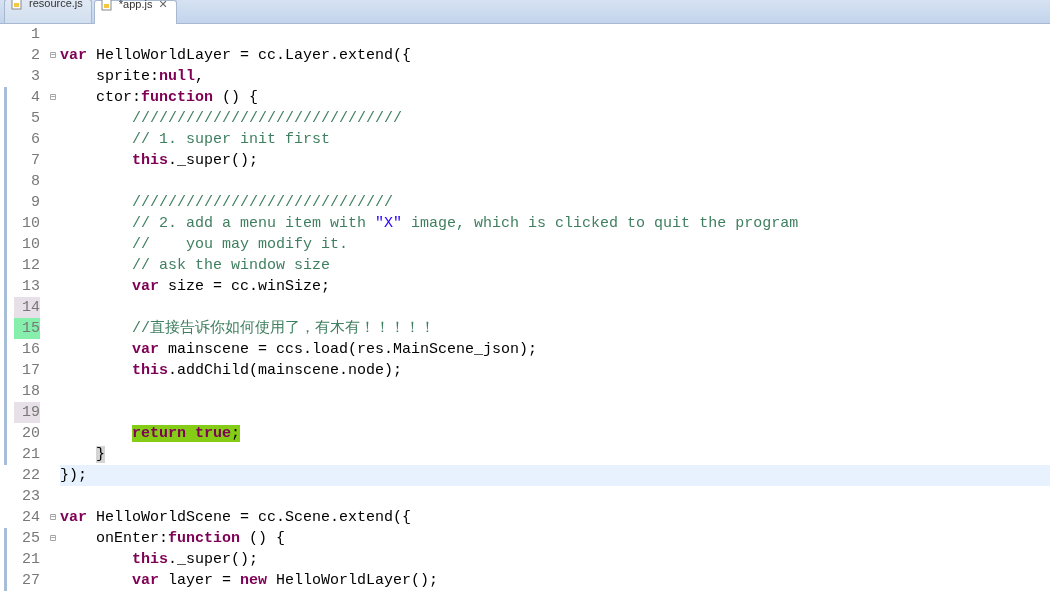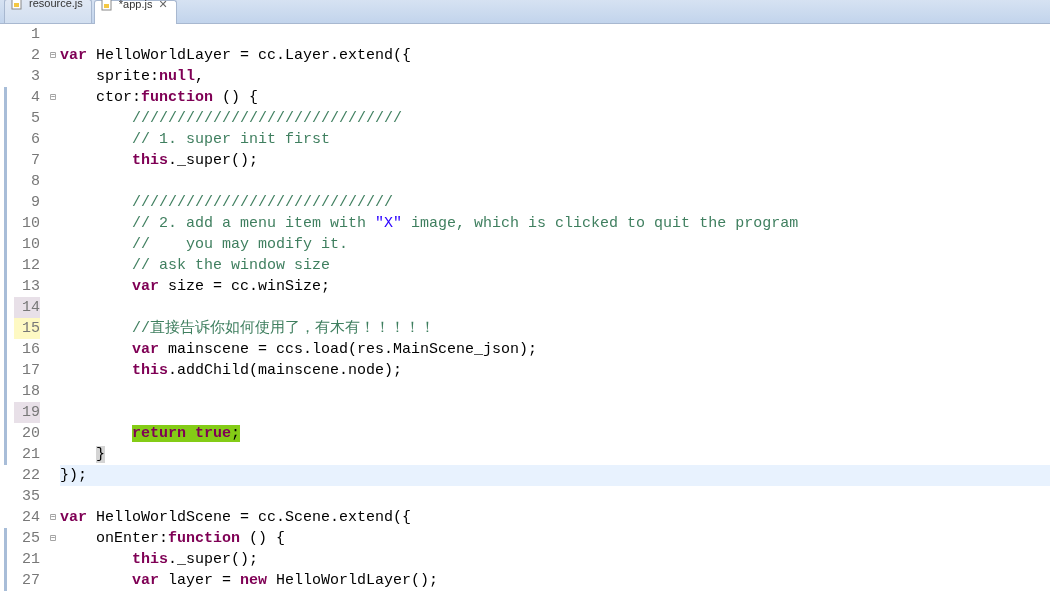--- a/index.html
+++ b/index.html
@@ -212,29 +212,29 @@
       <div class="gutter-line">5</div>
       <div class="gutter-line">6</div>
       <div class="gutter-line">7</div>
       <div class="gutter-line">8</div>
       <div class="gutter-line">9</div>
       <div class="gutter-line">10</div>
       <div class="gutter-line">10</div>
       <div class="gutter-line">12</div>
       <div class="gutter-line">13</div>
       <div class="gutter-line" style="background: rgb(232, 224, 232);">14</div>
-      <div class="gutter-line" style="background: #fef9c3;">15</div>
+      <div class="gutter-line" style="background: #86efac;">15</div>
       <div class="gutter-line">16</div>
       <div class="gutter-line">17</div>
       <div class="gutter-line">18</div>
       <div class="gutter-line" style="background: rgb(232, 224, 232);">19</div>
       <div class="gutter-line">20</div>
       <div class="gutter-line">21</div>
       <div class="gutter-line">22</div>
-      <div class="gutter-line">35</div>
+      <div class="gutter-line">23</div>
       <div class="gutter-line">24</div>
       <div class="gutter-line">25</div>
       <div class="gutter-line">21</div>
       <div class="gutter-line">27</div>
     </div>
   <div class="gutter" id="fold-col" style="min-width:14px;padding:0;">
       <div class="gutter-line" style="text-align: center; font-size: 10px; color: rgb(136, 136, 136);"></div>
       <div class="gutter-line" style="text-align: center; font-size: 10px; color: rgb(136, 136, 136);">⊟</div>
       <div class="gutter-line" style="text-align: center; font-size: 10px; color: rgb(136, 136, 136);"></div>
       <div class="gutter-line" style="text-align: center; font-size: 10px; color: rgb(136, 136, 136);">⊟</div>

